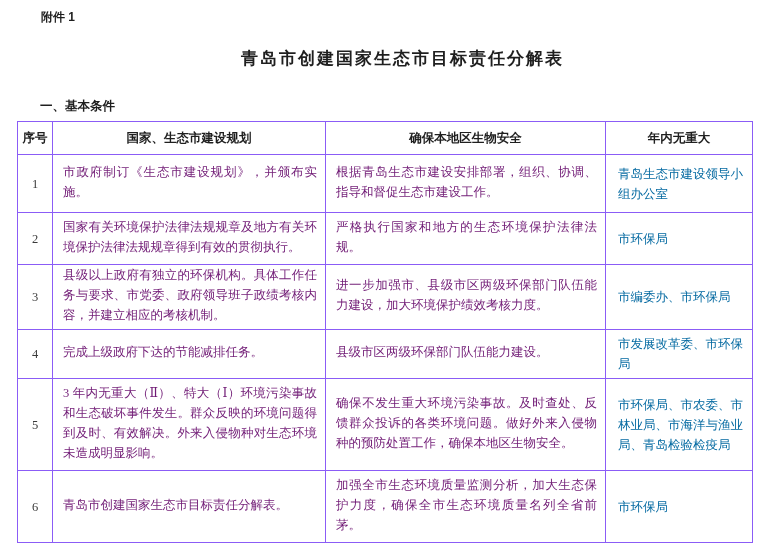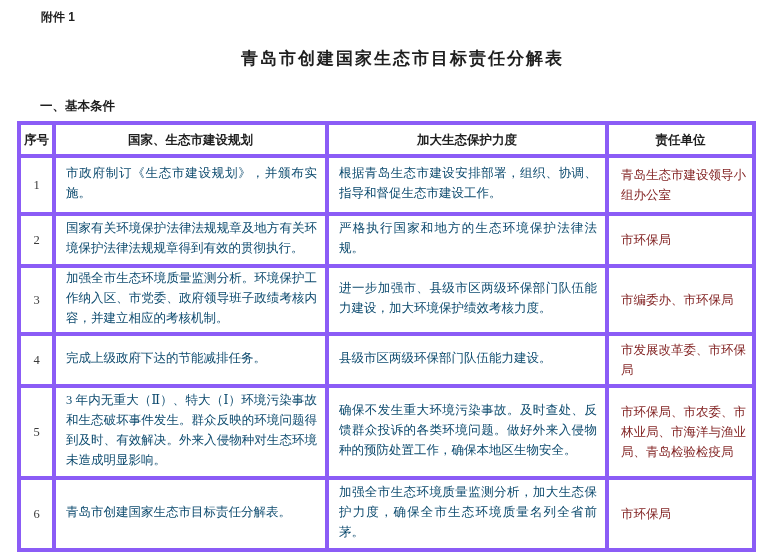--- a/index.html
+++ b/index.html
@@ -46,46 +46,46 @@
   }
   table.resp-table {
     position: absolute;
     left: 17px;
     top: 121px;
     width: 735px;
     border-collapse: collapse;
     table-layout: fixed;
   }
   .resp-table td, .resp-table th {
-    border: 4px solid #8b5cf6;
+    border: 1px solid #8b5cf6;
     font-size: 12.5px;
     line-height: 1.6;
     vertical-align: middle;
     word-break: break-all;
   }
   .resp-table th {
     font-family: "Liberation Sans", "DejaVu Sans", sans-serif;
     font-weight: bold;
     text-align: center;
     color: #1f1f1f;
     height: 33px;
   }
   .cell-no {
     text-align: center;
     color: #3a3a3a;
   }
   .cell-req, .cell-task {
     text-align: justify;
     text-justify: inter-ideograph;
     padding: 0 8px 4px 10px;
-    color: #0c4a6e;
+    color: #701a75;
   }
   .cell-unit {
     padding: 4px 6px 4px 12px;
-    color: #7f1d1d;
+    color: #0369a1;
   }
   tr.r1 { height: 58px; }
   tr.r2 { height: 52px; }
   tr.r3 { height: 58px; }
   tr.r4 { height: 37px; }
   tr.r5 { height: 92px; }
   tr.r6 { height: 72px; }
 </style>
 </head>
 <body>
@@ -100,40 +100,40 @@
   <colgroup>
     <col style="width:35px">
     <col style="width:273px">
     <col style="width:280px">
     <col style="width:147px">
   </colgroup>
   <thead>
     <tr>
       <th>序号</th>
       <th>国家、生态市建设规划</th>
-      <th>加大生态保护力度</th>
-      <th>责任单位</th>
+      <th>确保本地区生物安全</th>
+      <th>年内无重大</th>
     </tr>
   </thead>
   <tbody>
     <tr class="r1">
       <td class="cell-no">1</td>
       <td class="cell-req">市政府制订《生态市建设规划》，并颁布实施。</td>
       <td class="cell-task">根据青岛生态市建设安排部署，组织、协调、指导和督促生态市建设工作。</td>
       <td class="cell-unit">青岛生态市建设领导小组办公室</td>
     </tr>
     <tr class="r2">
       <td class="cell-no">2</td>
       <td class="cell-req">国家有关环境保护法律法规规章及地方有关环境保护法律法规规章得到有效的贯彻执行。</td>
       <td class="cell-task">严格执行国家和地方的生态环境保护法律法规。</td>
       <td class="cell-unit">市环保局</td>
     </tr>
     <tr class="r3">
       <td class="cell-no">3</td>
-      <td class="cell-req">加强全市生态环境质量监测分析。环境保护工作纳入区、市党委、政府领导班子政绩考核内容，并建立相应的考核机制。</td>
+      <td class="cell-req">县级以上政府有独立的环保机构。具体工作任务与要求、市党委、政府领导班子政绩考核内容，并建立相应的考核机制。</td>
       <td class="cell-task">进一步加强市、县级市区两级环保部门队伍能力建设，加大环境保护绩效考核力度。</td>
       <td class="cell-unit">市编委办、市环保局</td>
     </tr>
     <tr class="r4">
       <td class="cell-no">4</td>
       <td class="cell-req">完成上级政府下达的节能减排任务。</td>
       <td class="cell-task">县级市区两级环保部门队伍能力建设。</td>
       <td class="cell-unit">市发展改革委、市环保局</td>
     </tr>
     <tr class="r5">

